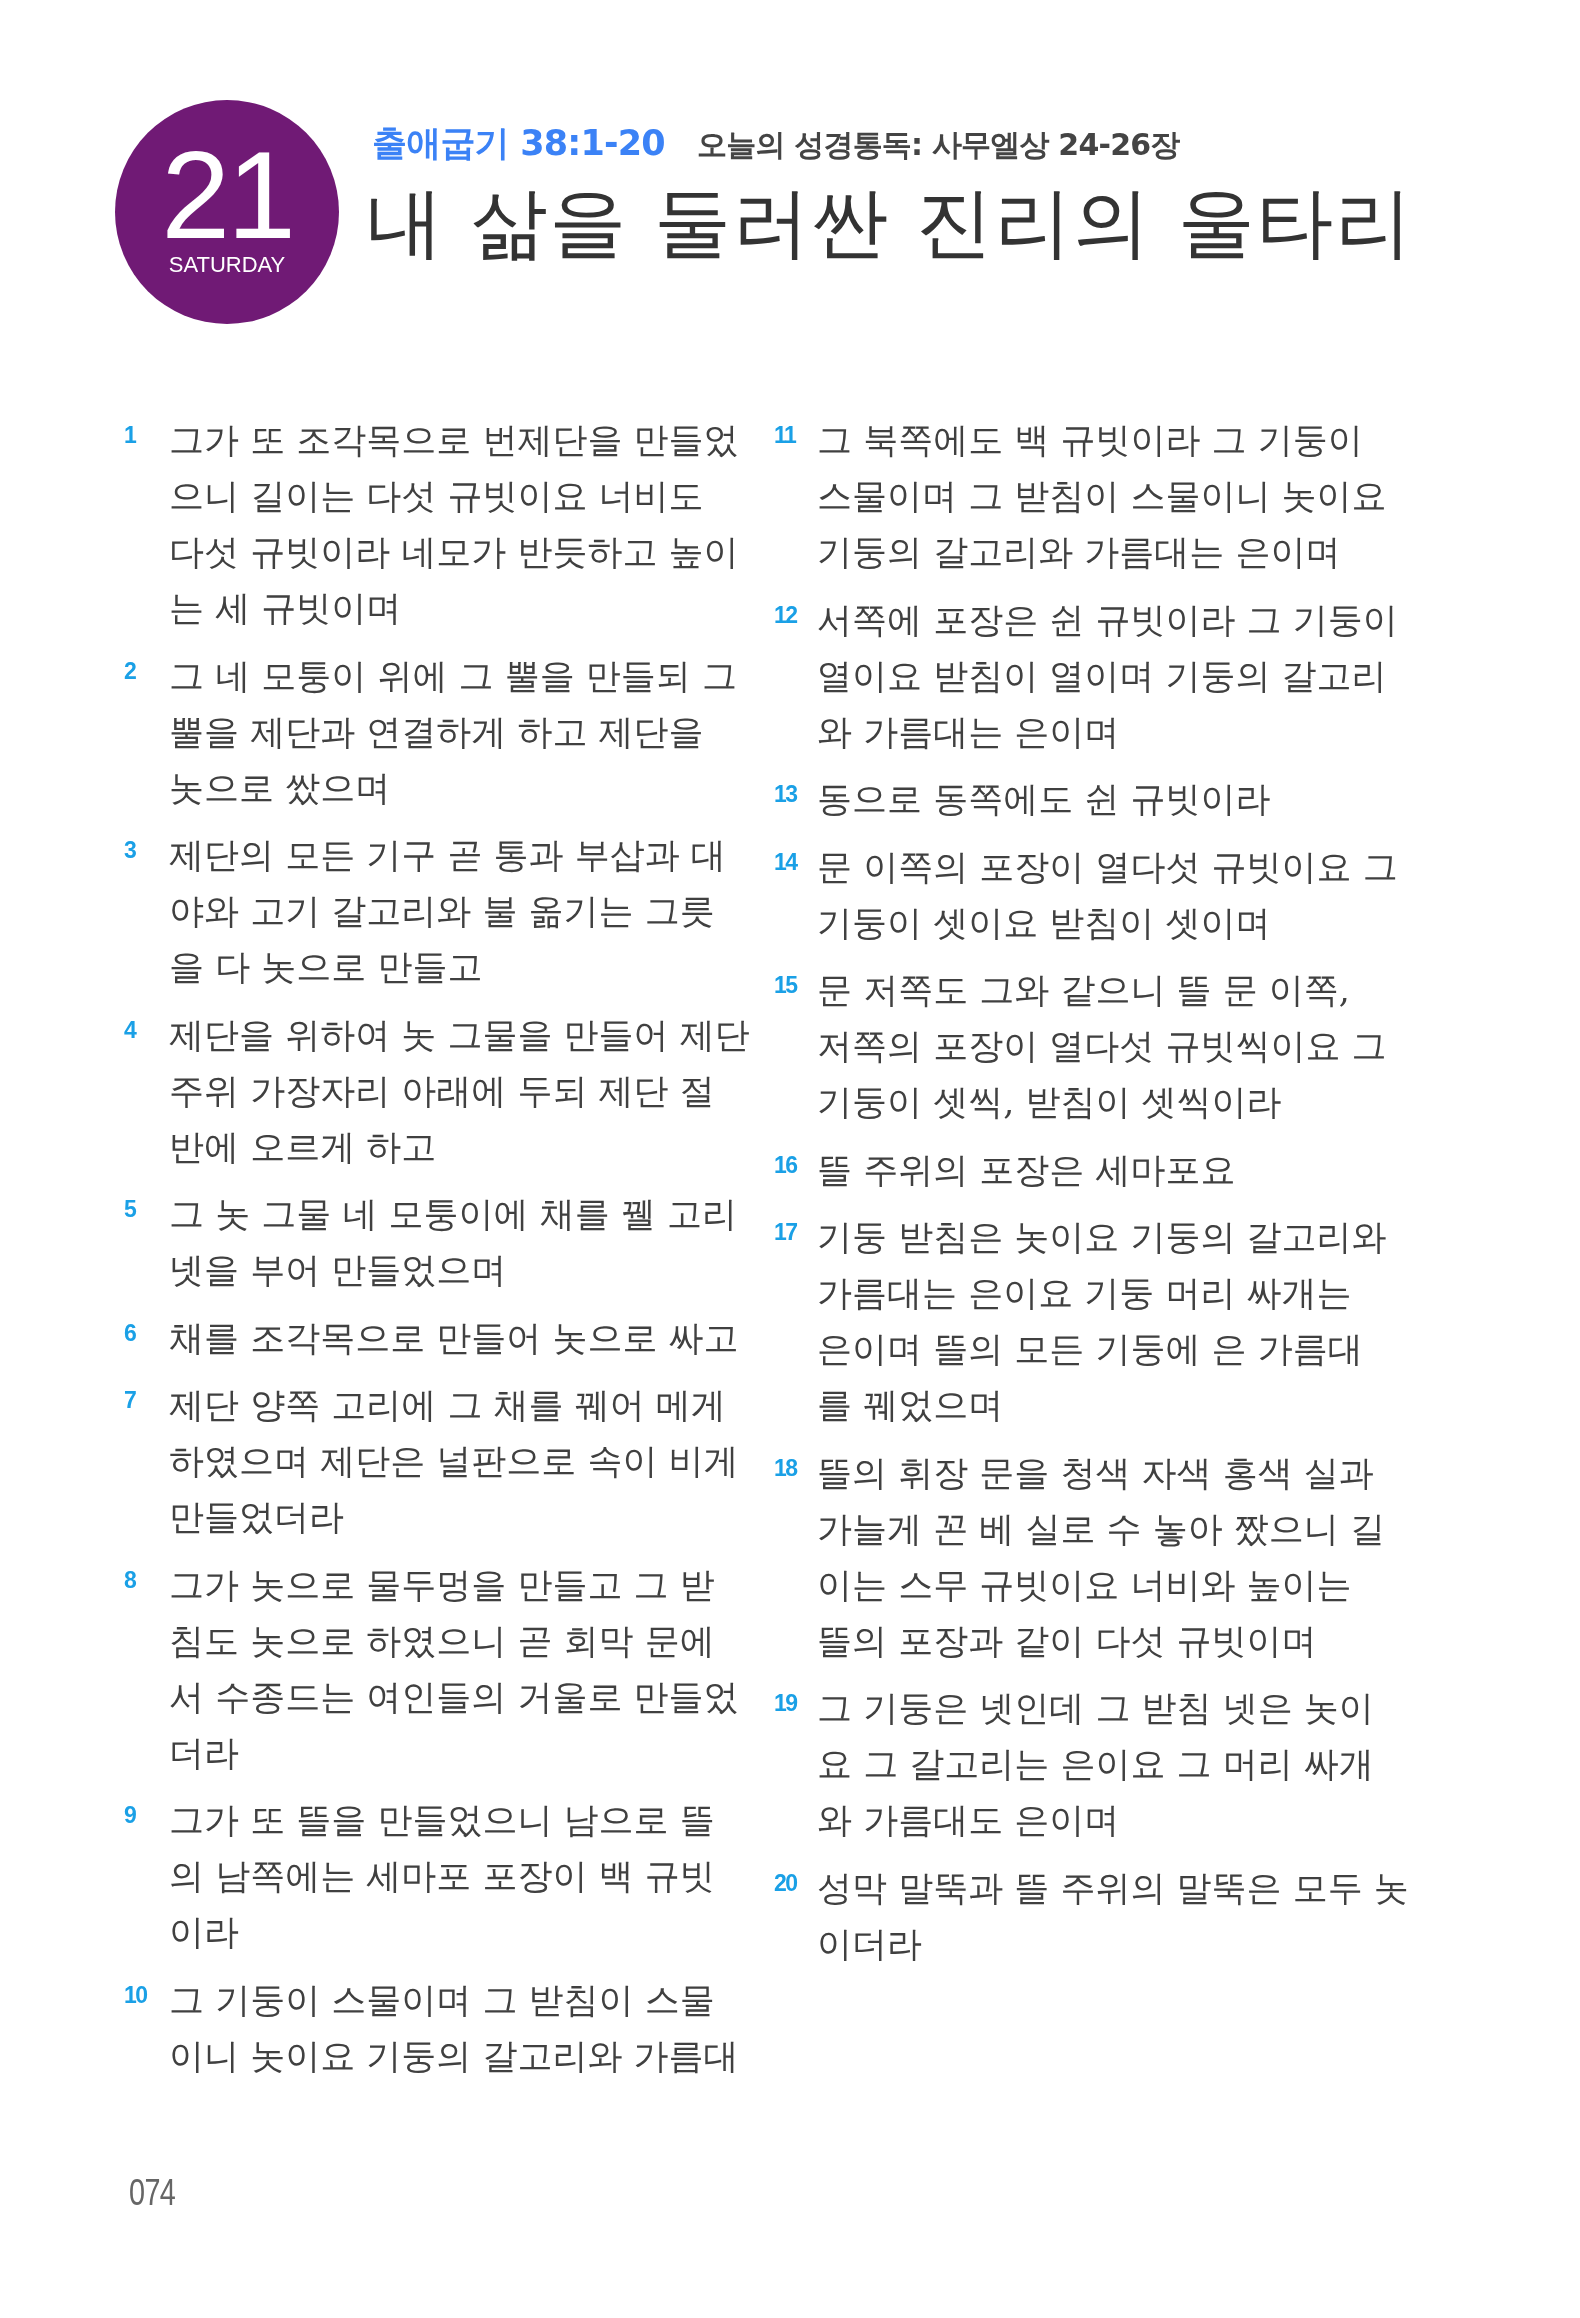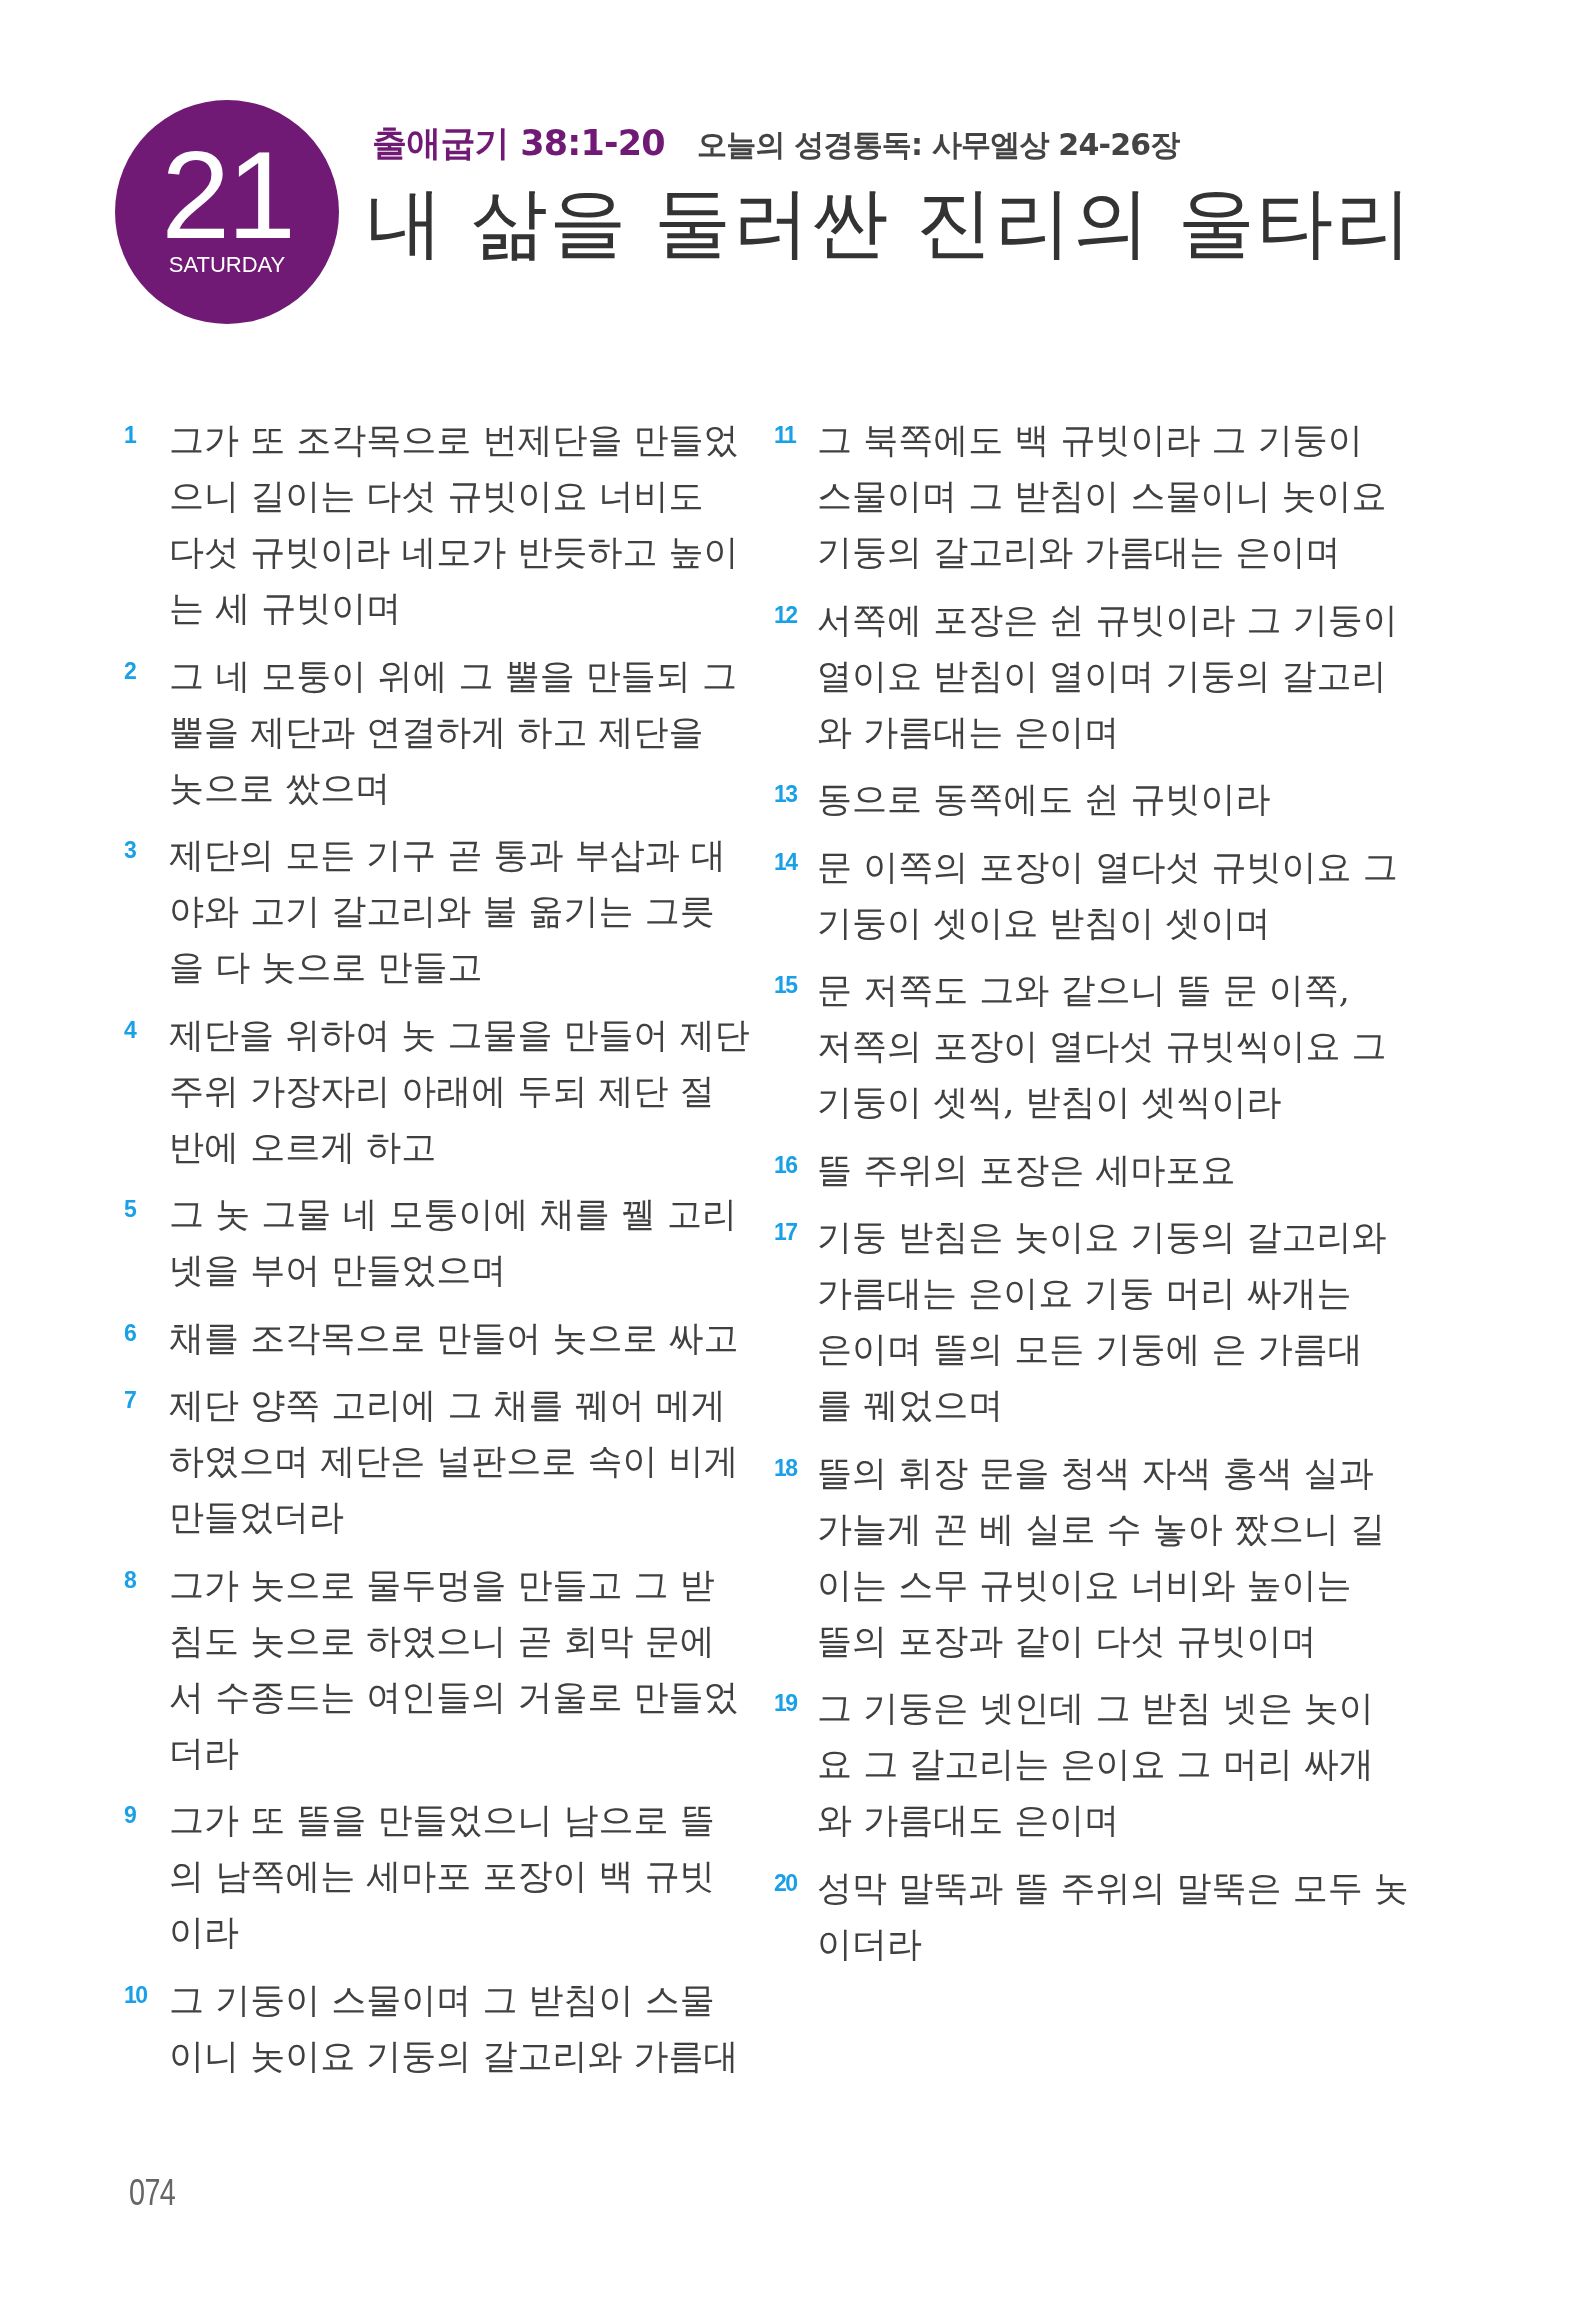--- a/index.html
+++ b/index.html
@@ -6,21 +6,21 @@
   body { width: 1581px; height: 2319px; position: relative; overflow: hidden;
          font-family: "DejaVu Sans", "Liberation Sans", sans-serif; color: #1a1a1a; }
   .day-badge { position: absolute; left: 115px; top: 100px; width: 224px; height: 224px;
                border-radius: 50%; background: #701a75; color: #fff; text-align: center; }
   .day-num { position: absolute; left: 0; right: 0; top: 33px; font-family: "Liberation Sans", sans-serif;
              font-size: 124px; line-height: 124px; font-weight: 400; letter-spacing: -3.3px; }
   .day-name { position: absolute; left: 0; right: 0; top: 152px; font-family: "Liberation Sans", sans-serif;
               font-size: 22px; line-height: 25px; font-weight: 300; letter-spacing: 0px; }
   .subtitle { position: absolute; left: 372px; top: 120px; height: 46px; white-space: nowrap;
               font-family: "DejaVu Sans", sans-serif; }
-  .subtitle .ref { color: #701a75; font-size: 35px; font-weight: bold; letter-spacing: -0.8px; }
+  .subtitle .ref { color: #3b82f6; font-size: 35px; font-weight: bold; letter-spacing: -0.8px; }
   .subtitle .reading { color: #444; font-size: 30px; font-weight: bold; letter-spacing: -0.8px; margin-left: 28px; }
   .title { position: absolute; left: 366px; top: 173px; font-size: 77px; line-height: 99px; color: #333;
            font-family: "DejaVu Serif", serif; white-space: nowrap; letter-spacing: 1.6px; }
   .column { position: absolute; top: 412px; }
   .col-left { left: 124px; width: 609px; }
   .col-right { left: 774px; width: 626px; }
   .verse { position: relative; margin-bottom: 11.5px; }
   .vnum { position: absolute; left: 0; top: 10px; color: #1aa0e6; font-family: "Liberation Sans", sans-serif;
           font-weight: bold; font-size: 23px; letter-spacing: -1.6px; }
   .col-left .vtext { margin-left: 45px; }

